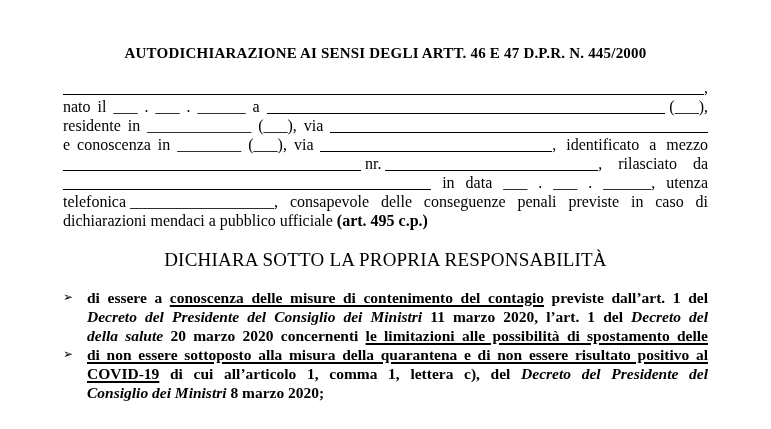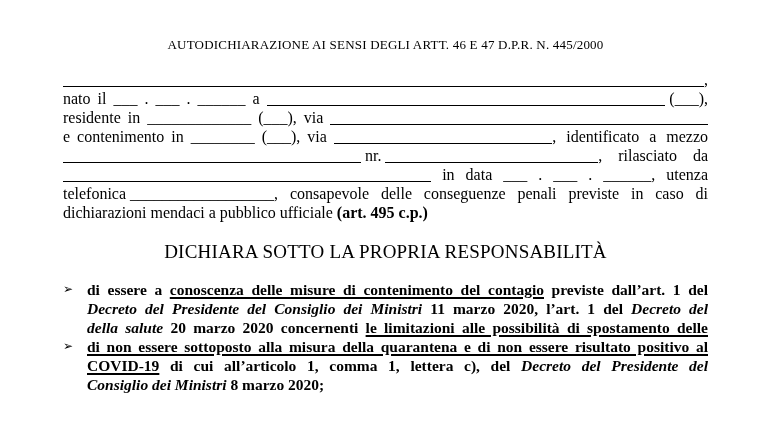--- a/index.html
+++ b/index.html
@@ -1,21 +1,21 @@
 <!DOCTYPE html>
 <html><head>
 <meta charset="utf-8">
 <style>
   html,body{margin:0;padding:0}
   body{
     width:771px;height:429px;background:#ffffff;overflow:hidden;
     font-family:"Liberation Serif","DejaVu Serif",serif;color:#000;
   }
   .page{padding:30px 63px 0 63px;box-sizing:border-box;width:771px;height:429px}
-  .doc-title{font-size:13px;line-height:22px;font-weight:normal;text-align:center;margin:4px;letter-spacing:.2px}
+  .doc-title{font-size:15px;line-height:22px;font-weight:bold;text-align:center;margin:12px;letter-spacing:.2px}
   .intro{margin-top:14px;font-size:16px;line-height:19px}
   .iline{display:flex;align-items:baseline;width:645px}
   .seg{white-space:pre}
   .bold{font-weight:bold}
   .fill{
     flex:1 1 auto;min-width:10px;height:3px;
     border-bottom:1px solid #000;transform:translateY(2px);
   }
   .jtext{flex:1 1 auto;white-space:normal;text-align:justify;text-align-last:justify}
   .sec-heading{font-size:19px;line-height:24px;font-weight:normal;text-align:center;margin:18px 0 16px 0;letter-spacing:.2px}
@@ -41,21 +41,21 @@
       <div class="iline">
         <span class="seg" style="word-spacing: 3px;">nato il ___ . ___ . ______ a </span>
         <span class="fill"></span>
         <span class="seg"> (___),</span>
       </div>
       <div class="iline">
         <span class="seg" style="word-spacing: 3px;">residente in _____________ (___), via </span>
         <span class="fill"></span>
       </div>
       <div class="iline">
-        <span class="seg" style="word-spacing: 3px;">e contenimento in ________ (___), via </span>
+        <span class="seg" style="word-spacing: 3px;">e conoscenza in ________ (___), via </span>
         <span class="fill"></span>
         <span class="seg" style="word-spacing: 6px;">, identificato a mezzo</span>
       </div>
       <div class="iline">
         <span class="fill" style="flex-grow: 1.4;"></span>
         <span class="seg"> nr. </span>
         <span class="fill" style="flex-grow: 1;"></span>
         <span class="seg" style="word-spacing: 12px;">, rilasciato da</span>
       </div>
       <div class="iline">

